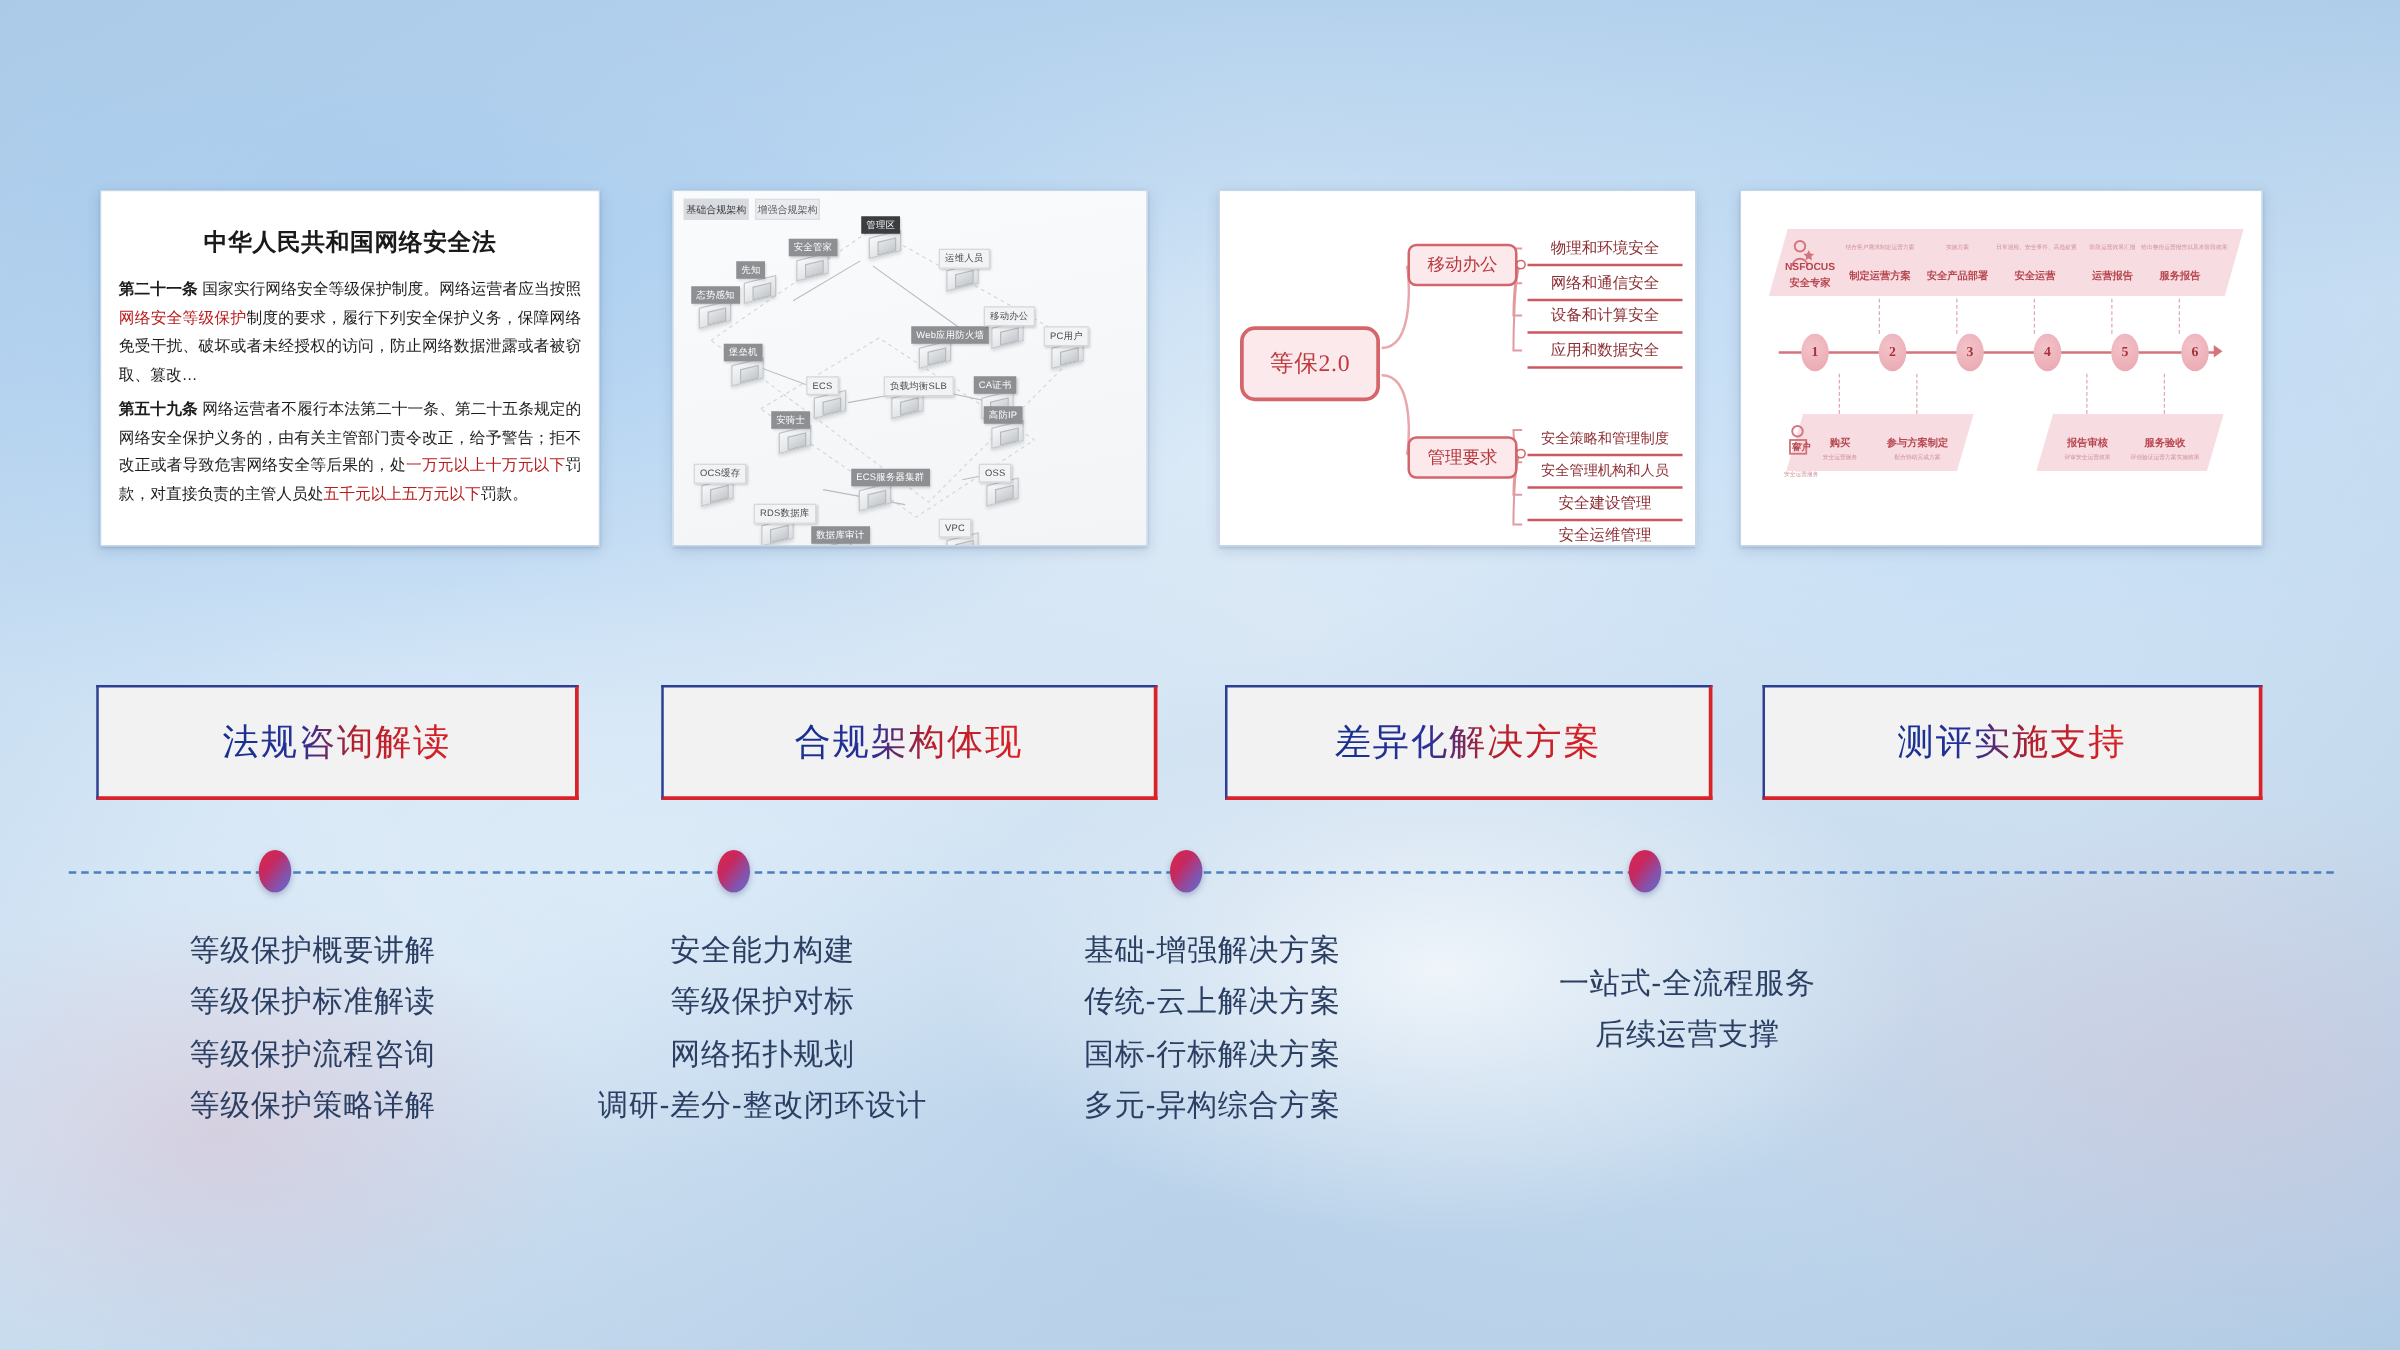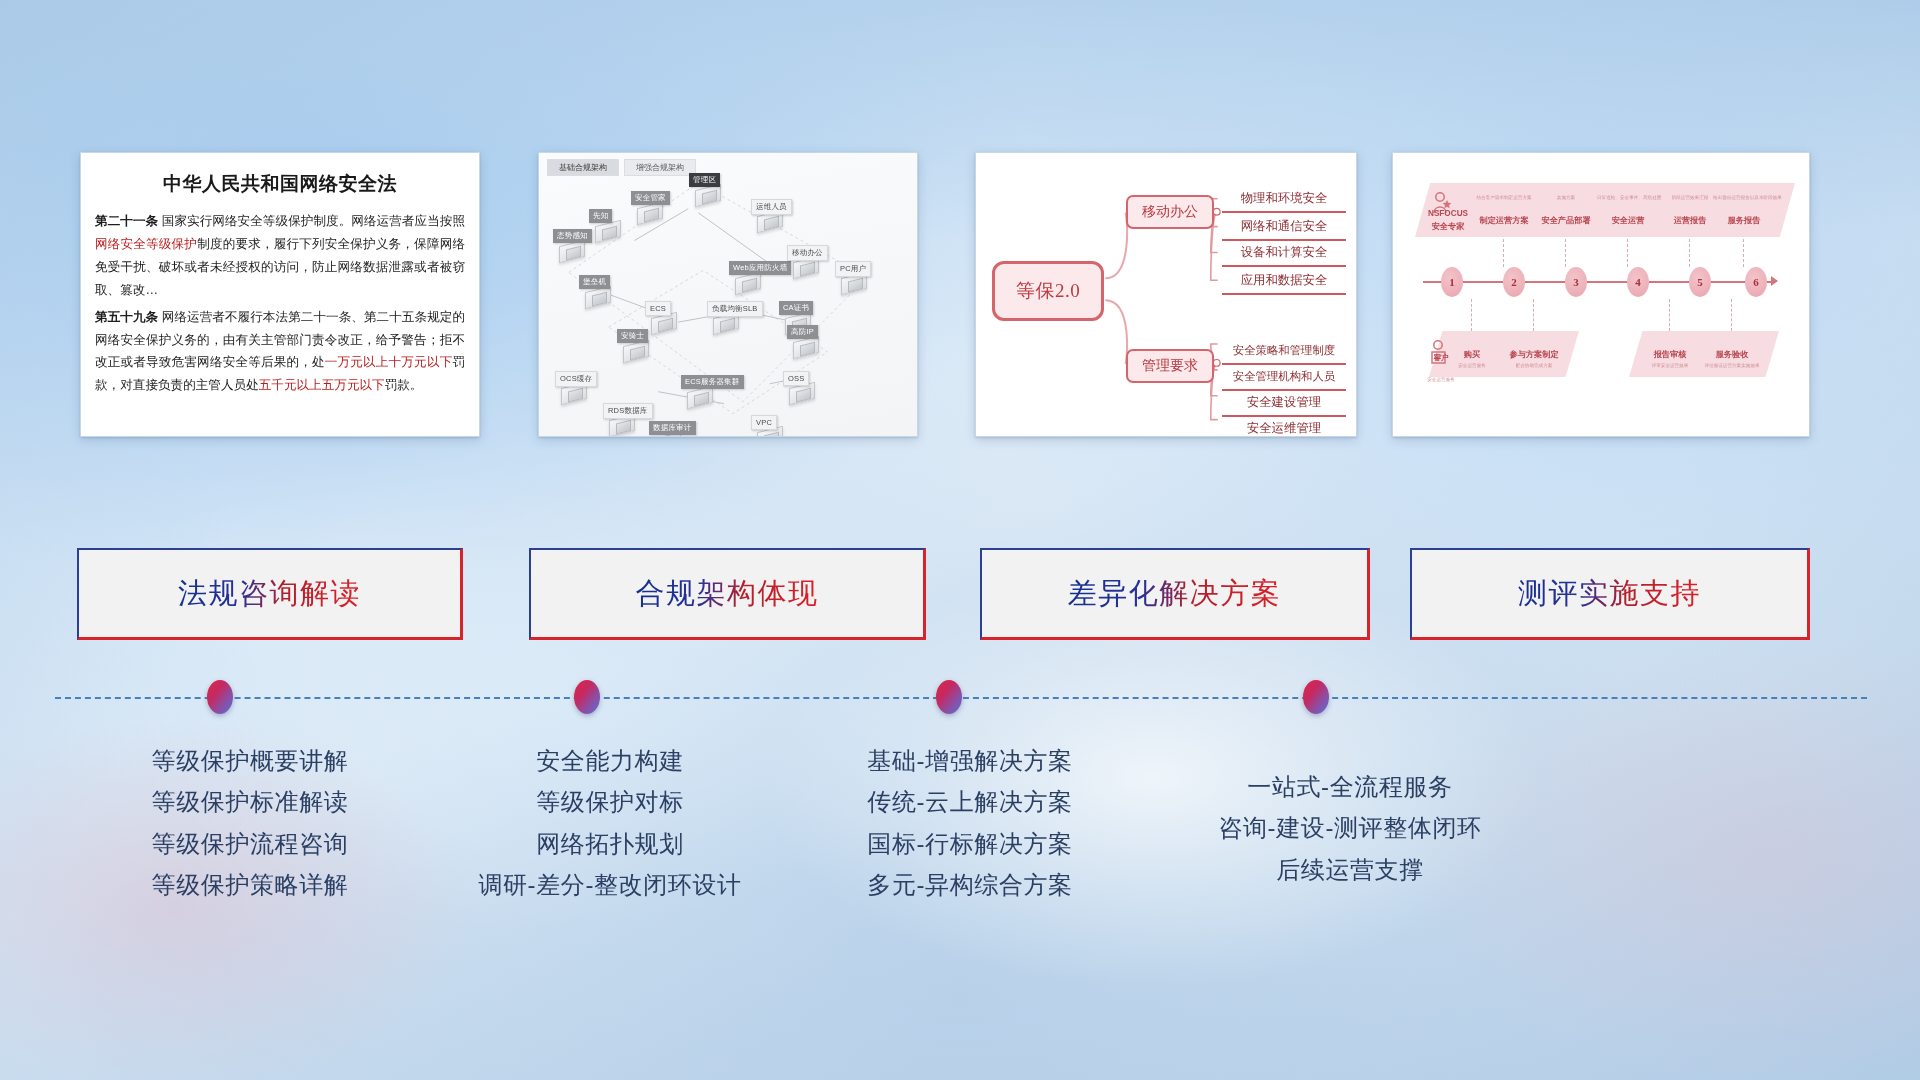--- a/index.html
+++ b/index.html
@@ -48,39 +48,39 @@
     border:1px solid #c6d6e6;
     box-shadow:0 3px 10px rgba(60,90,130,.22), 0 1px 2px rgba(60,90,130,.20);
     overflow:hidden;
   }
   .card-1 { left:80px;   width:400px; }
   .card-2 { left:538px;  width:380px; }
   .card-3 { left:975px;  width:382px; }
   .card-4 { left:1392px; width:418px; }
 
   
-  .law { padding:18px 14px 10px 14px; }
+  .law { padding:28px 14px 10px 14px; }
   .law-title {
     text-align:center; font-weight:bold; font-size:19px; color:#1a1a1a;
     letter-spacing:.5px; margin-bottom:13px;
   }
   .law-p {
     font-size:12.6px; line-height:1.82; color:#1d1d1d; text-align:justify;
     margin-bottom:4px;
   }
   .law-p .art { font-weight:bold; }
   .law-p .red { color:#b91c1c; }
 
   
   .arch { position:relative; width:100%; height:100%;
           background:linear-gradient(170deg,#fafbfc 0%,#f2f4f6 100%); }
   .arch-tabs { position:absolute; top:6px; left:8px; display:flex; gap:5px; }
   .arch-tab {
     font-size:8px; color:#5c5c5c; background:#e9ebee;
-    padding:2px 11px; border:1px solid #dadde1; white-space:nowrap;
+    padding:2px 1px; border:1px solid #dadde1; white-space:nowrap;
   }
   .arch-tab.on { background:#d8dbdf; color:#3a3a3a; }
   .arch-svg { position:absolute; inset:0; }
   .arch-node {
     position:absolute; font-size:7.5px; color:#fff; background:#8d8f93;
     padding:2px 4px; white-space:nowrap; letter-spacing:.2px;
     box-shadow:1px 1px 2px rgba(0,0,0,.18);
   }
   .arch-node.lt { background:#f2f3f5; color:#4a4a4a; border:1px solid #d6d8db; }
   .arch-node.dk { background:#3b3d40; }
@@ -438,18 +438,17 @@
         <div class="item">调研-差分-整改闭环设计</div>
       </div>
     <div class="list ls-3" id="list-2">
         <div class="item">基础-增强解决方案</div>
         <div class="item">传统-云上解决方案</div>
         <div class="item">国标-行标解决方案</div>
         <div class="item">多元-异构综合方案</div>
       </div>
     <div class="list ls-4" id="list-3">
         <div class="item">一站式-全流程服务</div>
-        <div class="item">咨询-建设-测评整体闭环</div>
         <div class="item">后续运营支撑</div>
       </div>
   </div>
 
 </div>
 
 </body></html>

